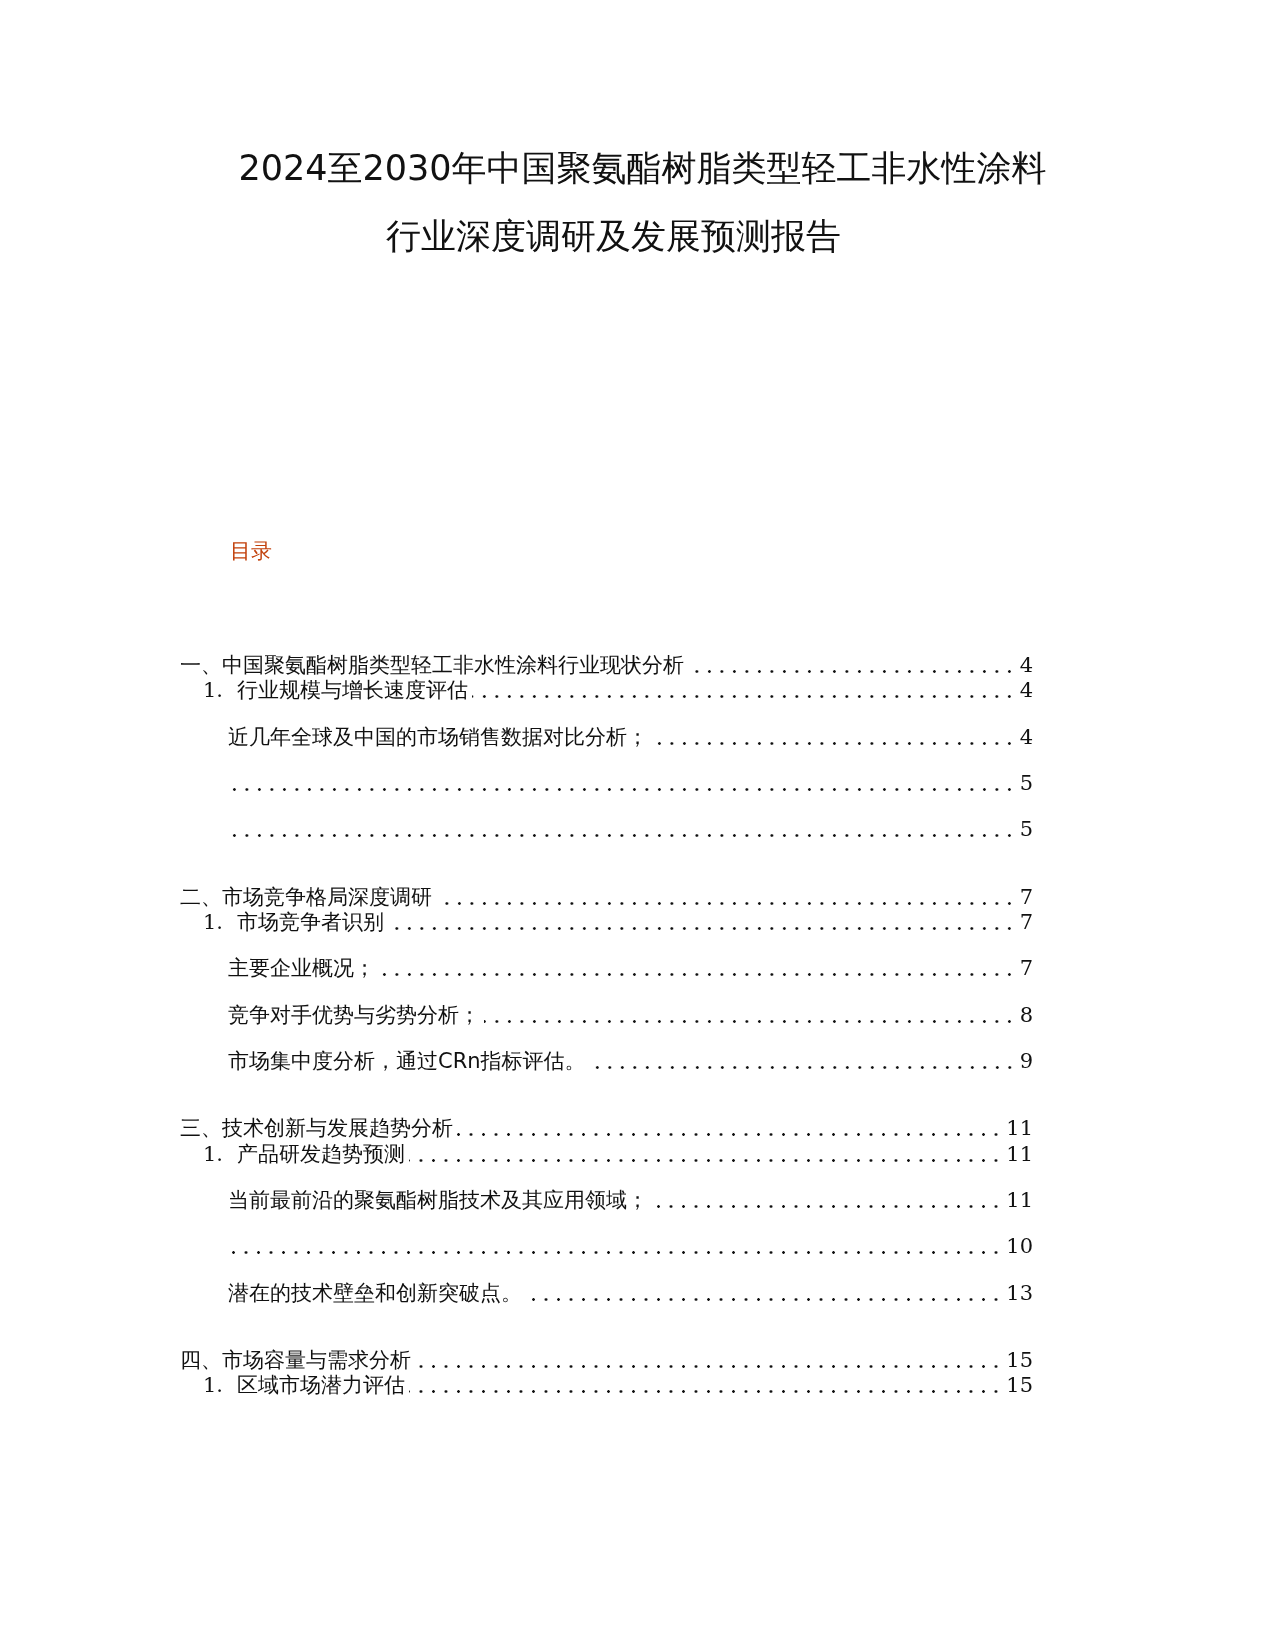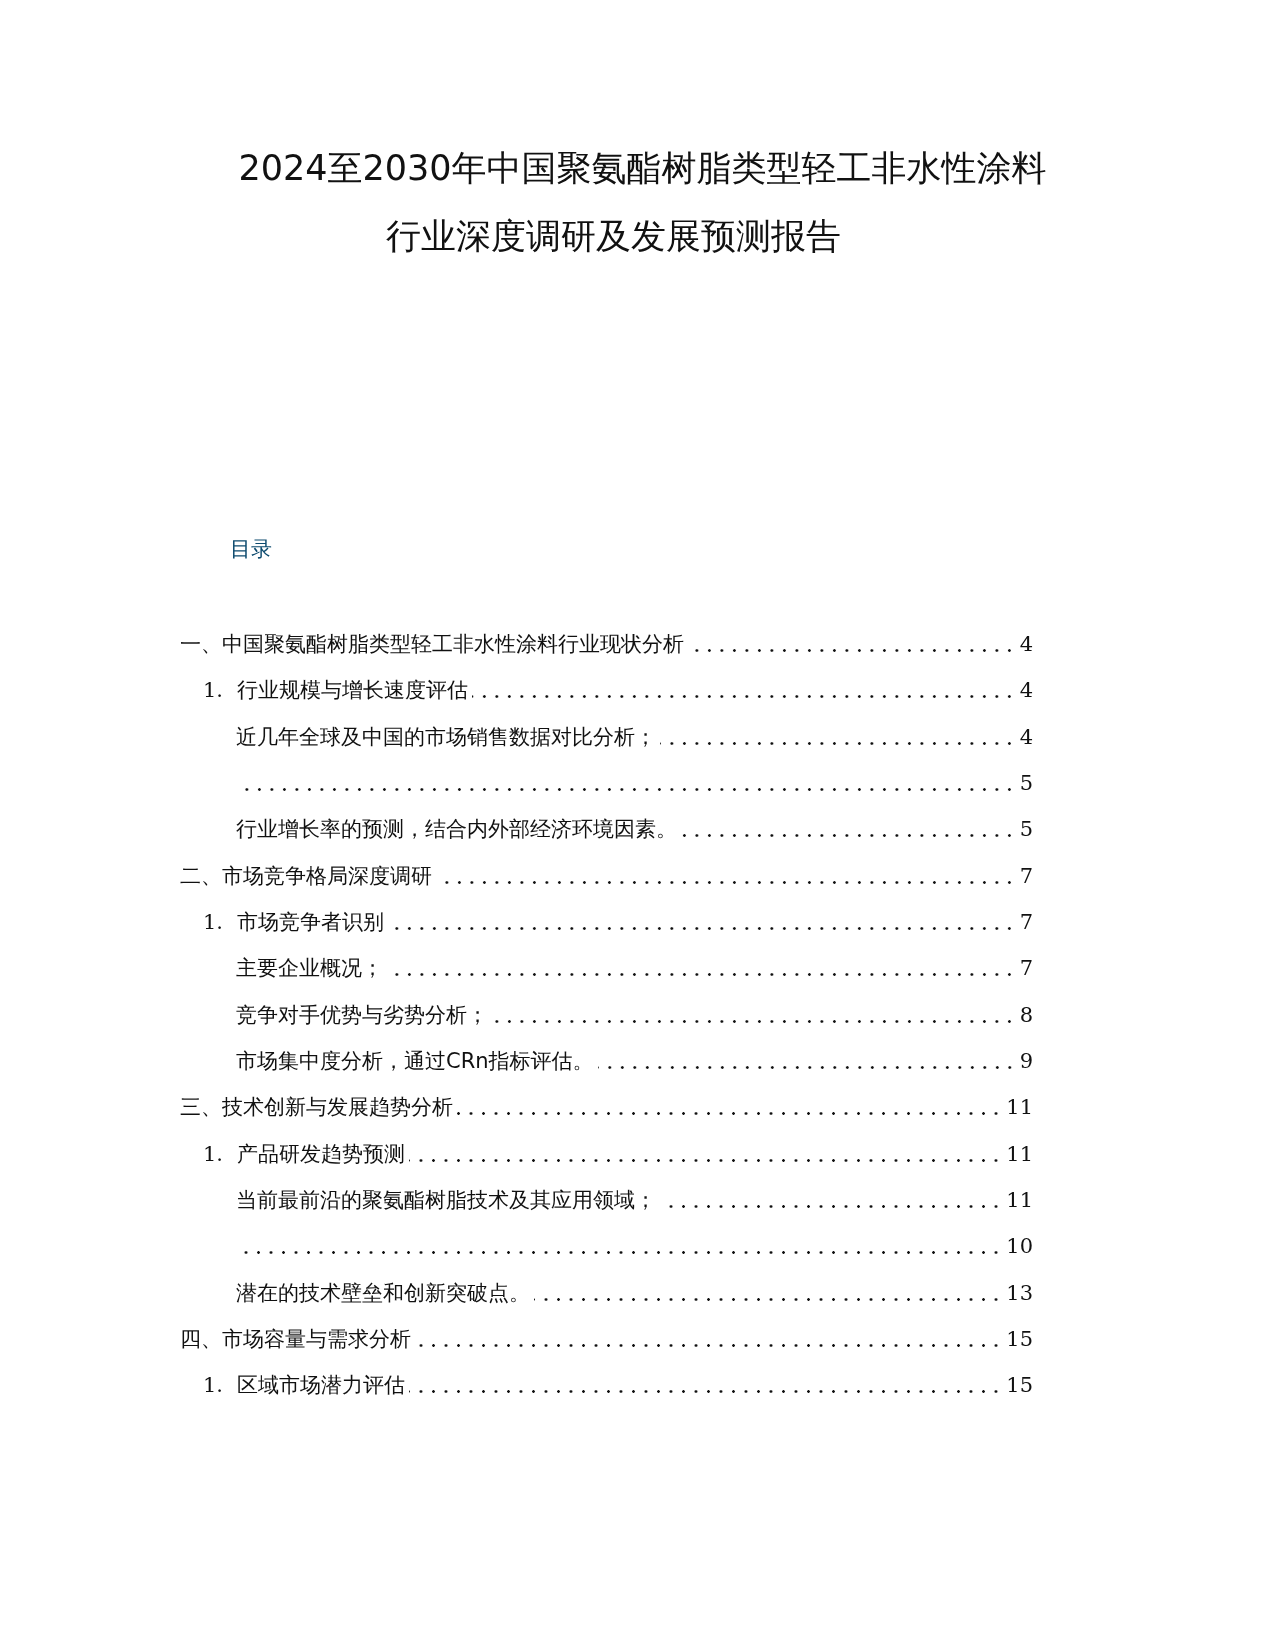--- a/index.html
+++ b/index.html
@@ -11,22 +11,22 @@
     .title-line {
       position: absolute; left: 0; width: 1275px; text-align: center;
       font-size: 35px; line-height: 44px; letter-spacing: 0px;
       font-family: "DejaVu Sans", "Liberation Sans", sans-serif;
       font-weight: normal; color: #111;
     }
     #title1 { top: 146px; left: 5px; }
     #title2 { top: 214px; left: -24px; }
     .toc-heading {
       position: absolute; left: 230px; top: 537px;
-      font-size: 21px; line-height: 28px; color: #0c4a6e;
-      font-family: Liberation Mono, monospace;
+      font-size: 21px; line-height: 28px; color: #c2410c;
+      font-family: Liberation Serif, serif;
     }
     .toc { position: absolute; left: 0; top: 627px; width: 1275px; }
     .toc-row {
       position: absolute; height: 32px; display: flex; align-items: flex-end;
       font-size: 21px; line-height: 30px;
       font-family: "DejaVu Sans", "Liberation Sans", sans-serif;
       color: #111;
     }
     .toc-row .label { white-space: nowrap; flex: 0 0 auto; }
     .toc-row .leader {
@@ -37,23 +37,23 @@
       content: "";
       position: absolute; left: 0; right: 0; bottom: 7px; height: 3px;
       background-image: radial-gradient(circle, #111 1.2px, transparent 1.5px);
       background-size: 12.5px 3px; background-repeat: repeat-x;
       background-position: right center;
     }
     .toc-row .page {
       flex: 0 0 auto; font-family: "DejaVu Serif", "Liberation Serif", serif;
       font-size: 21px;
     }
-    .lvl1 { left: 180px; right: 242px; }
+    .lvl1 { left: 180px; right: 242px; margin-top: 21px; }
     .lvl2 { left: 203px; right: 242px; }
-    .lvl3 { left: 236px; right: 242px; text-align: center; }
+    .lvl3 { left: 228px; right: 242px; text-align: center; }
     .lvl2 .num { margin-right: 14px; font-family: "DejaVu Serif", "Liberation Serif", serif; }
   </style>
 </head>
 <body>
 
 <div>
   <div id="title1" class="title-line">2024至2030年中国聚氨酯树脂类型轻工非水性涂料</div>
   <div id="title2" class="title-line">行业深度调研及发展预测报告</div>
 
   <div class="toc-heading">目录</div>
@@ -74,21 +74,20 @@
     <div class="toc-row lvl3" style="top:93px">
       <span class="label">近几年全球及中国的市场销售数据对比分析；</span>
       <span class="leader"></span>
       <span class="page">4</span>
     </div>
     <div class="toc-row lvl3" style="top:139px">
       <span class="leader"></span>
       <span class="page">5</span>
     </div>
     <div class="toc-row lvl3" style="top:185px">
-      <span class="label">行业增长率的预测，结合内外部经济环境因素。</span>
       <span class="leader"></span>
       <span class="page">5</span>
     </div>
     <div class="toc-row lvl1" style="top:232px">
       <span class="label">二、市场竞争格局深度调研</span>
       <span class="leader"></span>
       <span class="page">7</span>
     </div>
     <div class="toc-row lvl2" style="top:278px">
       <span class="num">1.</span>

